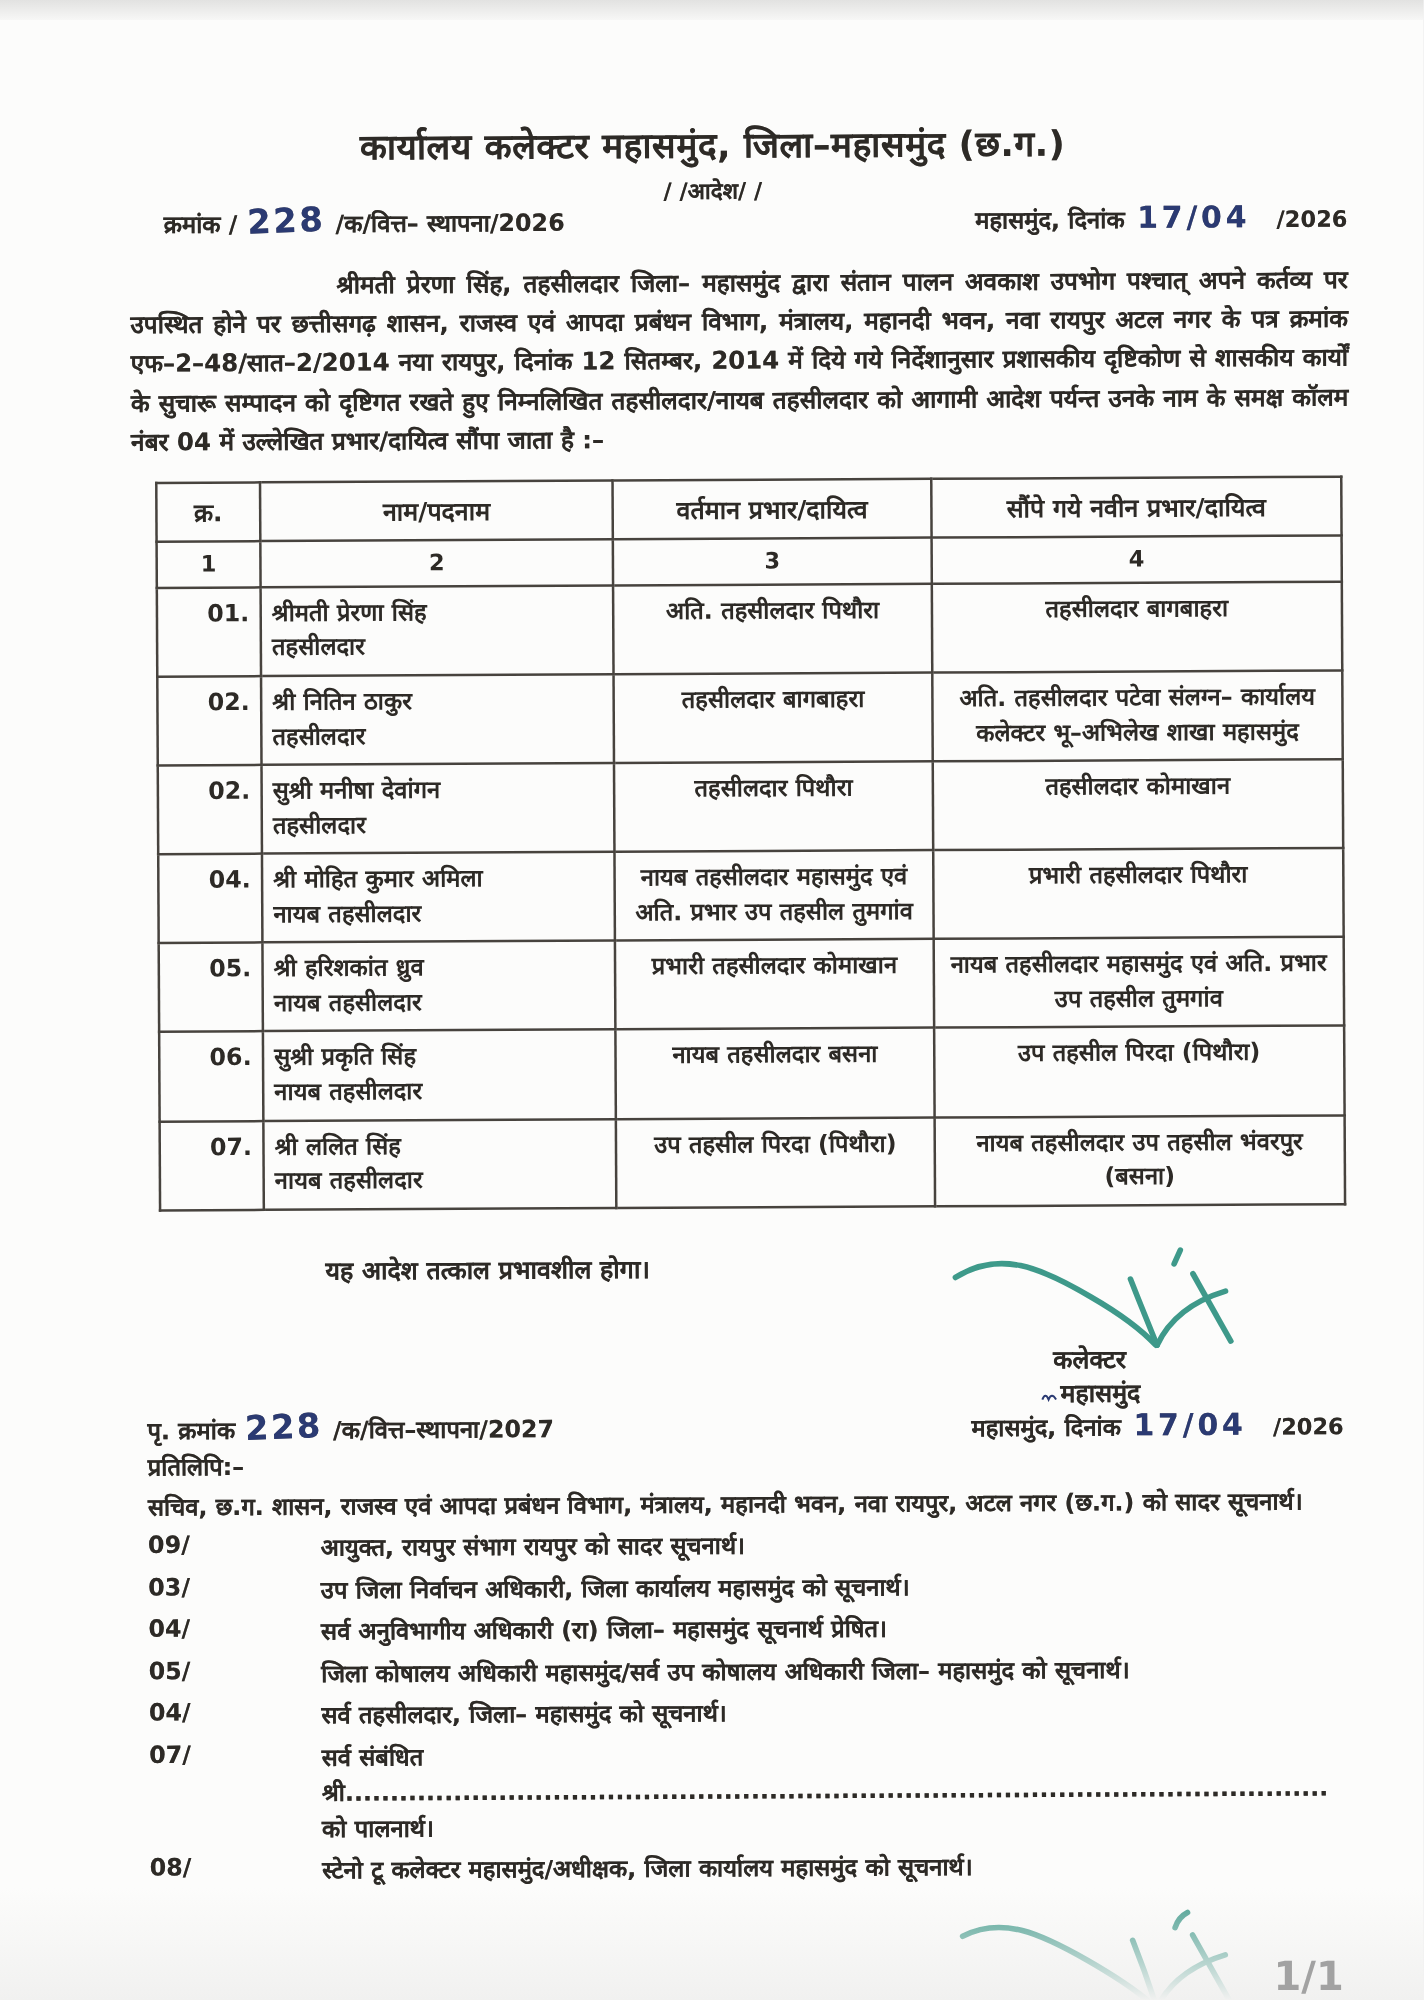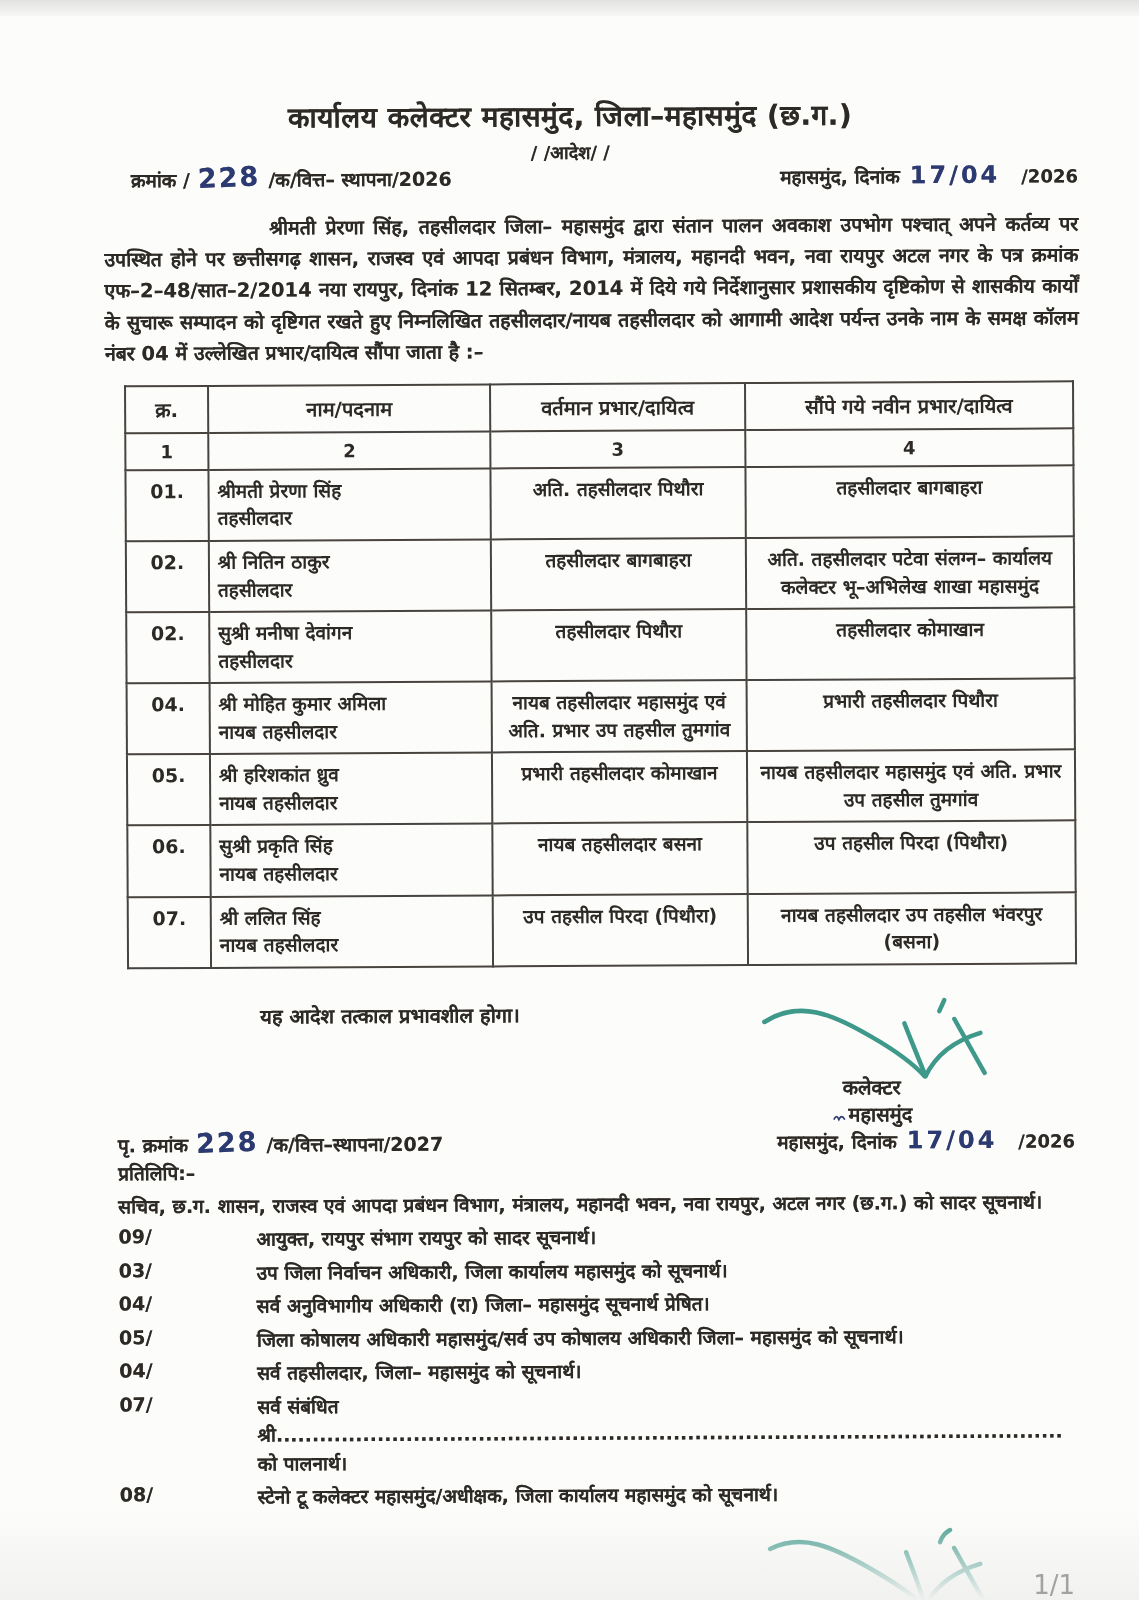--- a/index.html
+++ b/index.html
@@ -29,21 +29,21 @@
   .printed-year { font-size:18px; font-weight:bold;margin-left:21px; }
 
   .para { margin:20px 62px 0 103px; text-align:justify; text-indent:165px;
     font-size:19.5px; font-weight:600; line-height:1.6; }
 
   table.order-table { margin:16px 0 0 122px; width:950px; border-collapse:collapse; }
   table.order-table th, table.order-table td { border:2px solid #47433e; }
   table.order-table th { font-size:20px; font-weight:bold; padding:9px 6px; text-align:center; }
   tr.colnums td { text-align:center; font-weight:bold; font-size:18px; padding:7px 4px; }
   tbody.rows td { font-size:19px; font-weight:600; padding:7px 8px; vertical-align:top; line-height:1.45; }
-  td.sno { width:83px; text-align:center; padding-left:15px; }
+  td.sno { width:83px; text-align:right; padding-left:15px; }
   td.name { width:283px; text-align:left; padding-left:16px; }
   td.cur { width:255px; text-align:center; }
   td.newc { width:329px; text-align:center; }
 
   .after-row { display:flex; justify-content:space-between; margin-top:18px;
     padding-left:255px; padding-right:148px; }
   .effective { font-size:20px; font-weight:600; padding-top:16px; }
 
   .sigblock { width:250px; text-align:center; }
   .sigblock svg.signature { display:block; margin:0 auto -10px auto; }
@@ -56,21 +56,21 @@
   .ref2-left { font-size:19px; font-weight:bold; }
   .copy-label { margin-left:112px; font-size:19px; font-weight:bold; margin-top:2px; }
   .copy-list { margin:6px 62px 0 112px; }
   .copy-item { display:flex; margin-bottom:5px; }
   .copy-no { width:138px; flex:none; font-size:19px; font-weight:600; }
   .copy-text { flex:1; font-size:19px; font-weight:600; line-height:1.5; }
 
   .sig2-wrap { display:flex; justify-content:flex-end; padding-right:148px; margin-top:10px; }
 
   .page-indicator { position:absolute; right:64px; bottom:0px; color:#a2a2a2;
-    font-size:26px; font-weight:400; }
+    font-size:32px; font-weight:700; }
 </style>
 </head>
 <body>
 
 <div class="page">
   <div class="topband"></div>
 
   <div class="content">
 
     <div class="title txt">कार्यालय कलेक्टर महासमुंद, जिला–महासमुंद (छ.ग.)</div>

